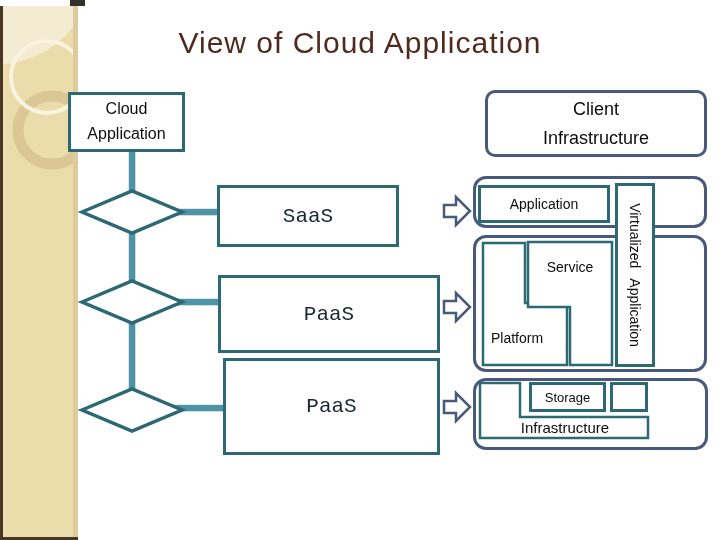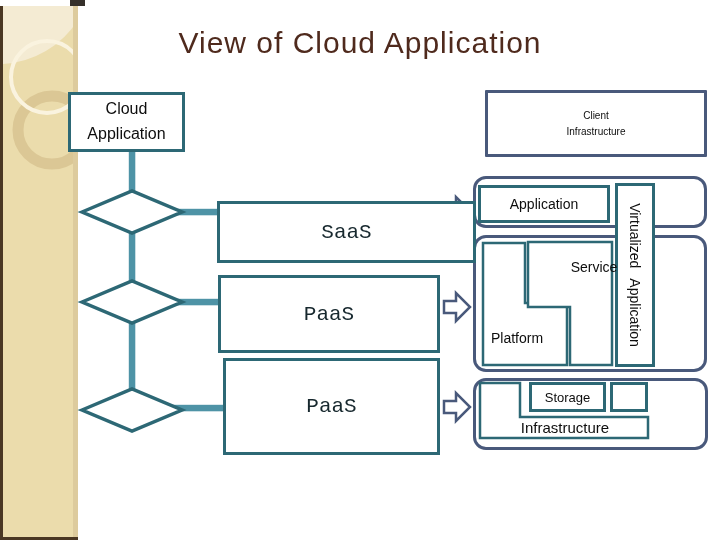--- a/index.html
+++ b/index.html
@@ -28,26 +28,26 @@
     border:3px solid #2d6875;background:#ffffff;
     display:flex;align-items:center;justify-content:center;
     text-align:center;box-sizing:border-box;z-index:5;
   }
   .navyround{
     border:3px solid #49597b;background:transparent;
     box-sizing:border-box;border-radius:13px;z-index:3;
   }
   .clientbox{
     left:485px;top:90px;width:222px;height:67px;
-    border:3px solid #49597b;border-radius:1px;background:#ffffff;
+    border:3px solid #49597b;border-radius:10px;background:#ffffff;
     display:flex;flex-direction:column;align-items:center;justify-content:center;
-    font-size:10px;line-height:1.6;box-sizing:border-box;z-index:3;
+    font-size:18px;line-height:1.6;box-sizing:border-box;z-index:3;
   }
   .cloudbox{left:68px;top:92px;width:117px;height:60px;font-size:16px;line-height:1.55;flex-direction:column;}
-  .saasbox{left:217px;top:201px;width:259px;height:62px;}
+  .saasbox{left:217px;top:185px;width:182px;height:62px;}
   .paasbox{left:218px;top:275px;width:222px;height:78px;}
   .iaasbox{left:223px;top:358px;width:217px;height:97px;}
   .xaas-label{font-family:"Liberation Mono", monospace;font-size:21px;color:#17282e;}
 
   .appbox{left:478px;top:185px;width:132px;height:38px;font-size:14px;}
   .storagebox{left:529px;top:382px;width:77px;height:30px;font-size:13px;}
   .blankbox{left:610px;top:382px;width:38px;height:30px;}
 
   .top-section{left:473px;top:176px;width:234px;height:52px;}
   .middle-section{left:473px;top:235px;width:234px;height:137px;}
@@ -58,21 +58,21 @@
     border:3px solid #2d6875;background:#ffffff;box-sizing:border-box;z-index:6;
   }
   .virtstrip .rot{
     position:absolute;left:50%;top:50%;width:184px;height:30px;
     transform:translate(-50%,-50%) rotate(90deg);
     display:flex;align-items:center;justify-content:center;
     font-size:14px;word-spacing:7px;white-space:nowrap;
   }
 
   .shape-label{position:absolute;text-align:center;font-size:14px;z-index:7;}
-  .service-label{left:528px;top:259px;width:84px;margin-left:24px;}
+  .service-label{left:528px;top:259px;width:84px;}
   .platform-label{left:483px;top:330px;width:68px;}
   .infra-label{left:498px;top:419px;width:134px;font-size:15px;}
 
   .svg-layer{left:0;top:0;width:720px;height:540px;pointer-events:none;}
   .z2{z-index:2;} .z4{z-index:4;}
 </style>
 </head>
 <body>
 
 <div class="abs left-dark-line"></div>

